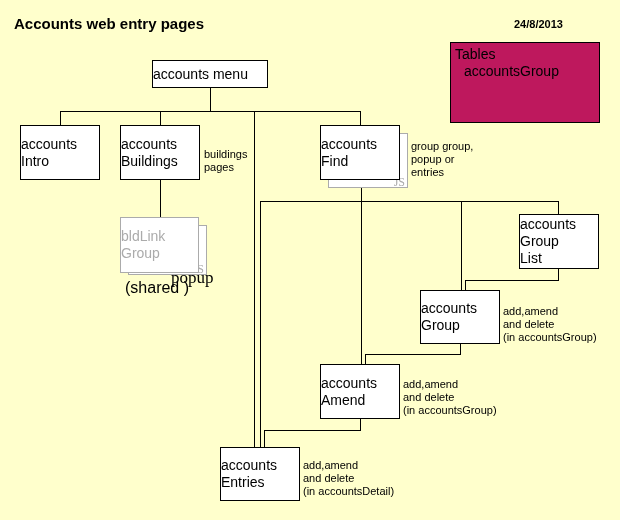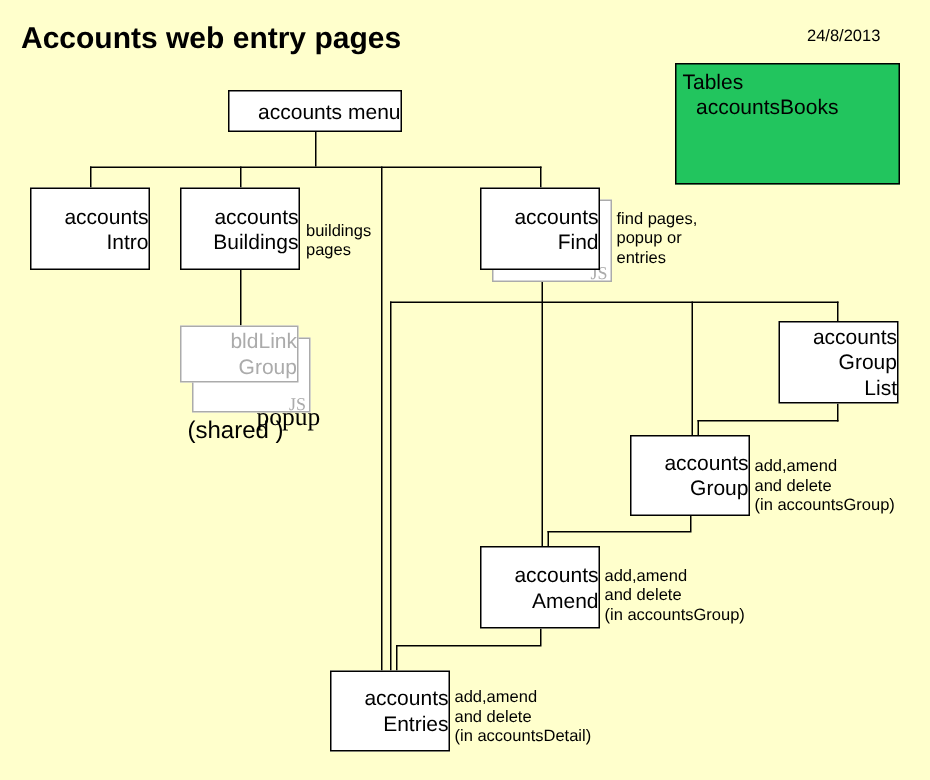--- a/index.html
+++ b/index.html
@@ -2,61 +2,61 @@
 <html><head>
 <meta charset="utf-8">
 <style>
   html,body{margin:0;padding:0;}
   #screen{
     position:relative;width:620px;height:520px;
     background:#FFFFCC;
     font-family:"Liberation Sans",sans-serif;
     color:#000;overflow:hidden;
   }
-  .page-title{position:absolute;left:14px;top:15px;font-size:20px;font-weight:bold;white-space:nowrap;}
-  .date{position:absolute;left:538px;top:18px;font-size:11px;font-weight:normal;white-space:nowrap;}
+  .page-title{position:absolute;left:14px;top:15px;font-size:15px;font-weight:bold;white-space:nowrap;}
+  .date{position:absolute;left:514px;top:18px;font-size:11px;font-weight:bold;white-space:nowrap;}
   .tables-panel{
     position:absolute;left:450px;top:42px;width:150px;height:81px;
-    background:#22c55e;border:1px solid #000;box-sizing:border-box;
+    background:#be185d;border:1px solid #000;box-sizing:border-box;
     padding:2px 0 0 4px;
   }
   .tables-title{font-size:14px;line-height:18px;}
   .tables-item{font-size:14px;line-height:16px;margin-left:9px;}
   .edge{position:absolute;background:#000;z-index:1;}
   .node-shadow{
     position:absolute;background:#fff;border:1px solid #ABABAB;
     box-sizing:border-box;z-index:2;
   }
   .shadow-tag{
     position:absolute;right:2px;bottom:-2px;
     font-family:"Liberation Serif","DejaVu Serif",serif;
     font-size:12px;color:#ABABAB;line-height:14px;
   }
   .node{
     position:absolute;background:#fff;border:1px solid #000;
     box-sizing:border-box;z-index:3;
-    display:flex;flex-direction:column;align-items:flex-end;justify-content:center;
+    display:flex;flex-direction:column;align-items:flex-start;justify-content:center;
     font-size:14px;line-height:17px;text-align:center;
   }
   .node.shared{border-color:#ABABAB;color:#ABABAB;}
   .note{position:absolute;font-size:11px;line-height:13px;z-index:4;white-space:nowrap;}
   .note.plain{font-size:16px;line-height:14px;}
   .note.serif{font-family:"Liberation Serif","DejaVu Serif",serif;font-size:17px;line-height:14px;}
 </style>
 </head>
 <body>
 
 <div id="screen">
   <div class="page-title">Accounts web entry pages</div>
   <div class="date">24/8/2013</div>
 
   <div class="tables-panel">
     <div class="tables-title">Tables</div>
     <div id="tables-items">
-        <div class="tables-item">accountsBooks</div>
+        <div class="tables-item">accountsGroup</div>
       </div>
   </div>
 
   <div id="diagram">
       <div class="edge" style="left: 210px; top: 88px; width: 1px; height: 23px;"></div>
       <div class="edge" style="left: 60px; top: 111px; width: 301px; height: 1px;"></div>
       <div class="edge" style="left: 60px; top: 111px; width: 1px; height: 14px;"></div>
       <div class="edge" style="left: 160px; top: 111px; width: 1px; height: 14px;"></div>
       <div class="edge" style="left: 254px; top: 111px; width: 1px; height: 336px;"></div>
       <div class="edge" style="left: 360px; top: 111px; width: 1px; height: 14px;"></div>
@@ -89,21 +89,21 @@
       <div class="node-shadow" style="left: 328px; top: 133px; width: 80px; height: 55px;">
         <span class="shadow-tag">JS</span>
       </div>
       <div class="node" style="left: 320px; top: 125px; width: 80px; height: 55px;">
         <div>accounts</div>
         <div>Find</div>
       </div>
       <div class="node-shadow" style="left: 128px; top: 225px; width: 79px; height: 50px;">
         <span class="shadow-tag">JS</span>
       </div>
-      <div class="node shared" style="left: 120px; top: 217px; width: 79px; height: 38px;">
+      <div class="node shared" style="left: 120px; top: 217px; width: 79px; height: 56px;">
         <div>bldLink</div>
         <div>Group</div>
       </div>
       <div class="node" style="left: 519px; top: 214px; width: 80px; height: 55px;">
         <div>accounts</div>
         <div>Group</div>
         <div>List</div>
       </div>
       <div class="node" style="left: 420px; top: 290px; width: 80px; height: 54px;">
         <div>accounts</div>
@@ -115,21 +115,21 @@
       </div>
       <div class="node" style="left: 220px; top: 447px; width: 80px; height: 54px;">
         <div>accounts</div>
         <div>Entries</div>
       </div>
       <div class="note small" style="left: 204px; top: 148px;">
         <div>buildings</div>
         <div>pages</div>
       </div>
       <div class="note small" style="left: 411px; top: 140px;">
-        <div>find pages,</div>
+        <div>group group,</div>
         <div>popup or</div>
         <div>entries</div>
       </div>
       <div class="note small" style="left: 503px; top: 305px;">
         <div>add,amend</div>
         <div>and delete</div>
         <div>(in accountsGroup)</div>
       </div>
       <div class="note small" style="left: 403px; top: 378px;">
         <div>add,amend</div>

